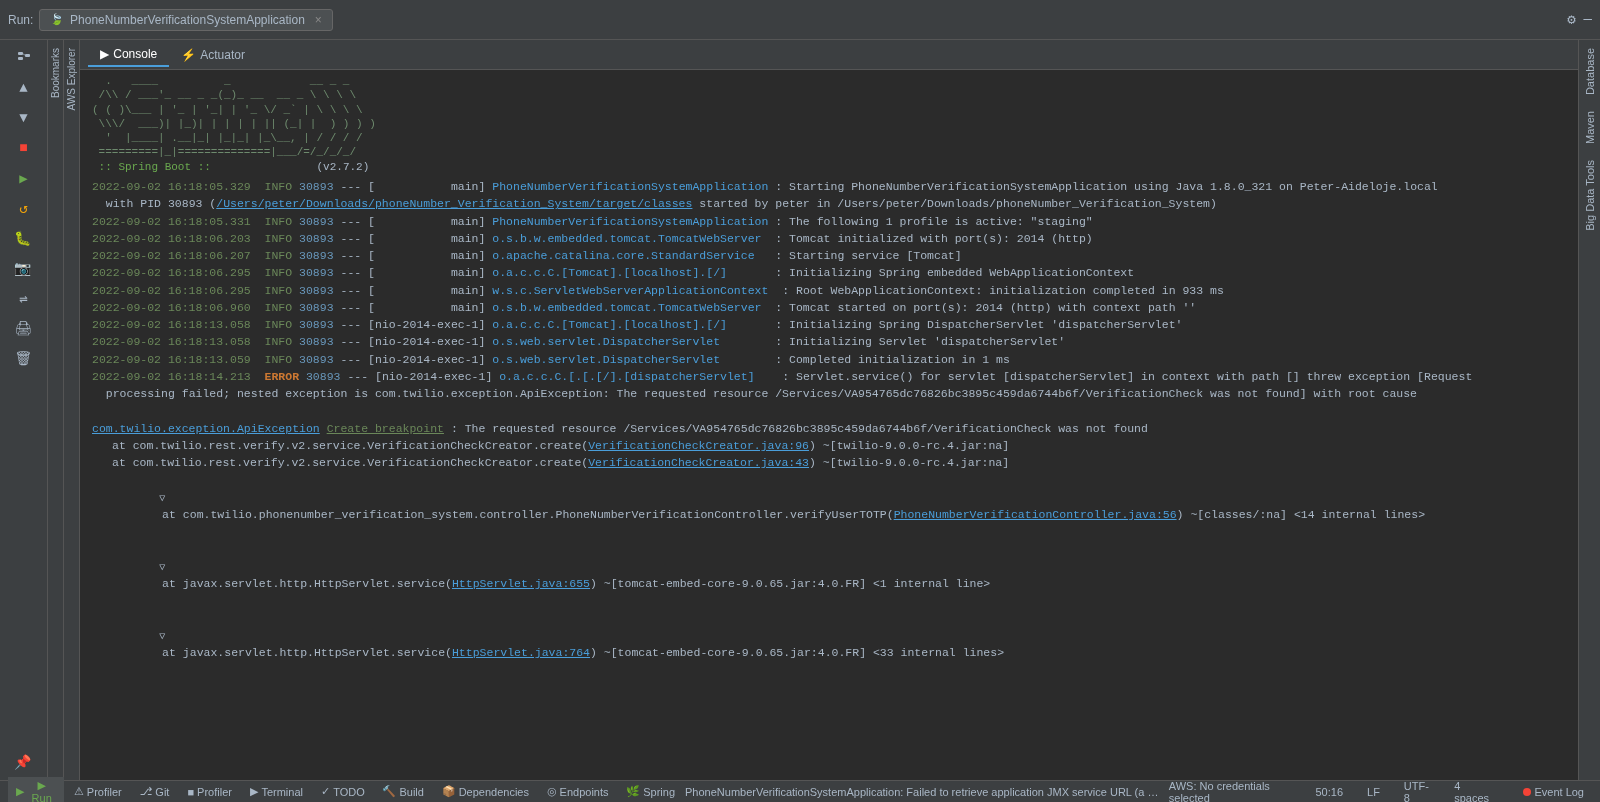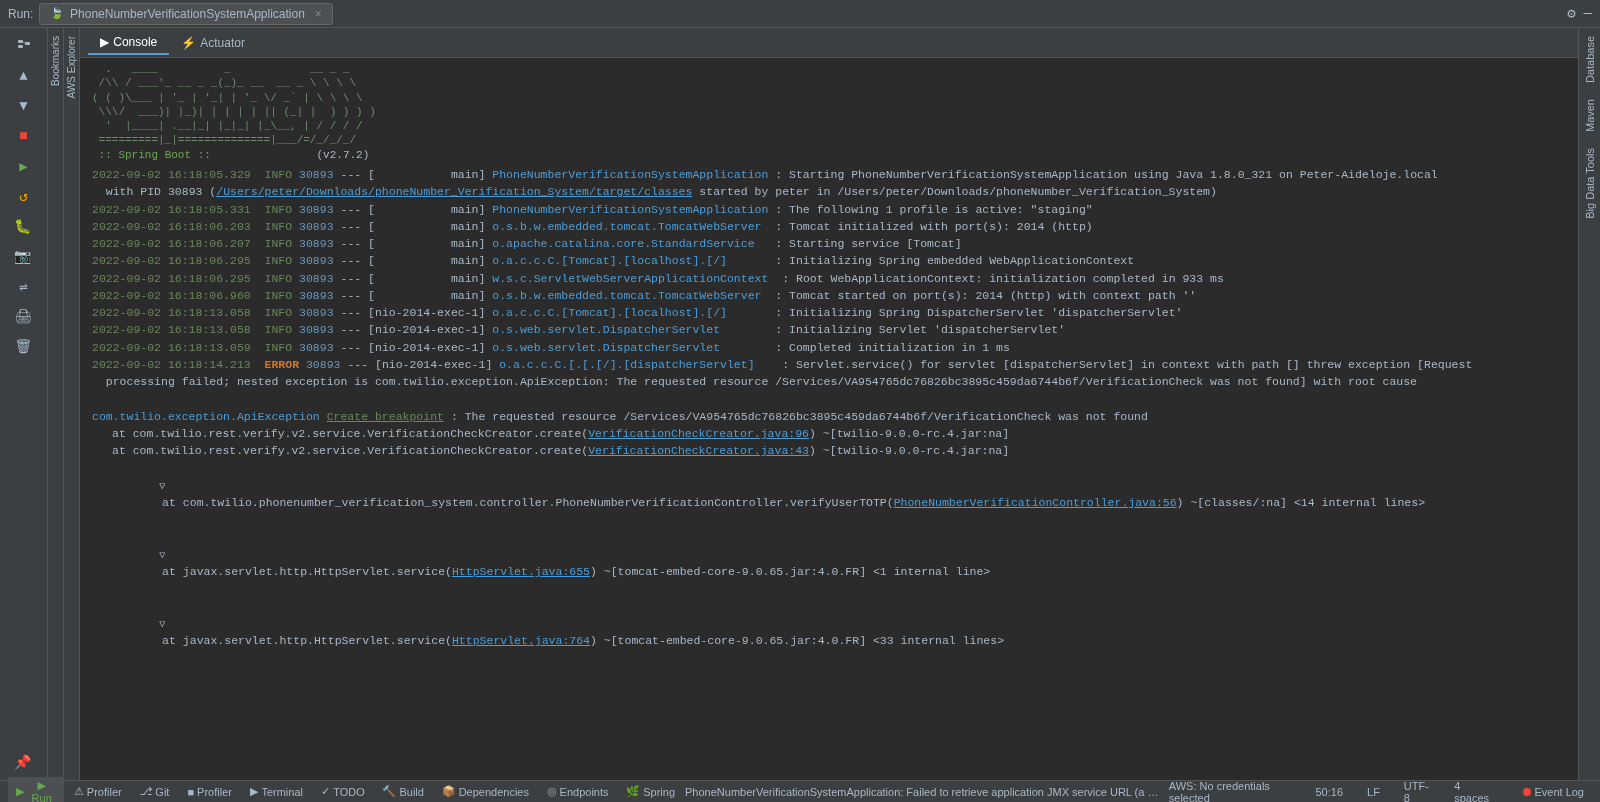--- a/index.html
+++ b/index.html
@@ -11,21 +11,21 @@
       width: 1600px;
       height: 802px;
       overflow: hidden;
       display: flex;
       flex-direction: column;
     }
 
     
     .title-bar {
       background: #3c3f41;
-      height: 28px;
+      height: 40px;
       display: flex;
       align-items: center;
       padding: 0 8px;
       border-bottom: 1px solid #555;
       flex-shrink: 0;
     }
     .run-label {
       color: #a9b7c6;
       font-size: 12px;
       margin-right: 6px;
@@ -391,21 +391,21 @@
 
       <div class="log-line"><span class="ts">2022-09-02 16:18:13.058</span>  <span class="level-info">INFO</span> <span class="pid">30893</span> --- [nio-2014-exec-1] <span class="logger-blue">o.s.web.servlet.DispatcherServlet       </span> <span class="msg">: Initializing Servlet 'dispatcherServlet'</span></div>
 
       <div class="log-line"><span class="ts">2022-09-02 16:18:13.059</span>  <span class="level-info">INFO</span> <span class="pid">30893</span> --- [nio-2014-exec-1] <span class="logger-blue">o.s.web.servlet.DispatcherServlet       </span> <span class="msg">: Completed initialization in 1 ms</span></div>
 
       <div class="log-line"><span class="ts">2022-09-02 16:18:14.213</span>  <span class="level-error">ERROR</span> <span class="pid">30893</span> --- [nio-2014-exec-1] <span class="logger-blue">o.a.c.c.C.[.[.[/].[dispatcherServlet]   </span> <span class="msg">: Servlet.service() for servlet [dispatcherServlet] in context with path [] threw exception [Request
   processing failed; nested exception is com.twilio.exception.ApiException: The requested resource /Services/VA954765dc76826bc3895c459da6744b6f/VerificationCheck was not found] with root cause</span></div>
 
       <div class="log-line">&nbsp;</div>
 
-      <div class="log-line"><span class="logger-blue" style="cursor:pointer;">com.twilio.exception.ApiException</span> <span style="color:#6a8759;text-decoration:underline;cursor:pointer;">Create breakpoint</span> <span class="msg">: The requested resource /Services/VA954765dc76826bc3895c459da6744b6f/VerificationCheck was not found</span></div>
+      <div class="log-line"><span class="logger-blue" style="text-decoration:underline;cursor:pointer;">com.twilio.exception.ApiException</span> <span style="color:#6a8759;text-decoration:underline;cursor:pointer;">Create breakpoint</span> <span class="msg">: The requested resource /Services/VA954765dc76826bc3895c459da6744b6f/VerificationCheck was not found</span></div>
 
       <div class="log-line indent"><span class="stacktrace">at com.twilio.rest.verify.v2.service.VerificationCheckCreator.create(<span class="st-link">VerificationCheckCreator.java:96</span>) ~[twilio-9.0.0-rc.4.jar:na]</span></div>
 
       <div class="log-line indent"><span class="stacktrace">at com.twilio.rest.verify.v2.service.VerificationCheckCreator.create(<span class="st-link">VerificationCheckCreator.java:43</span>) ~[twilio-9.0.0-rc.4.jar:na]</span></div>
 
 
       <div class="log-line" style="padding-left:8px;">
         <span class="collapse-icon">▽</span>
         <span class="stacktrace"> at com.twilio.phonenumber_verification_system.controller.PhoneNumberVerificationController.verifyUserTOTP(<span class="st-link">PhoneNumberVerificationController.java:56</span>) ~[classes/:na] &lt;14 internal lines&gt;</span>
       </div>

